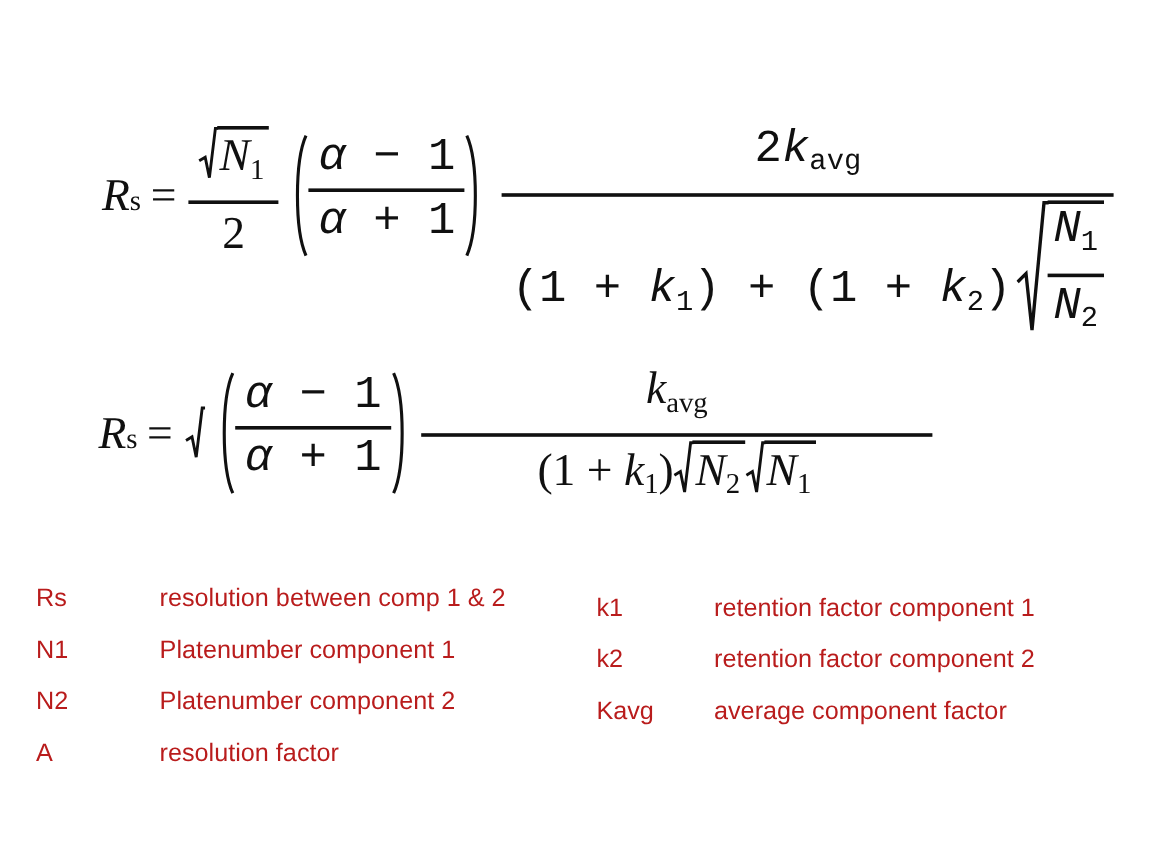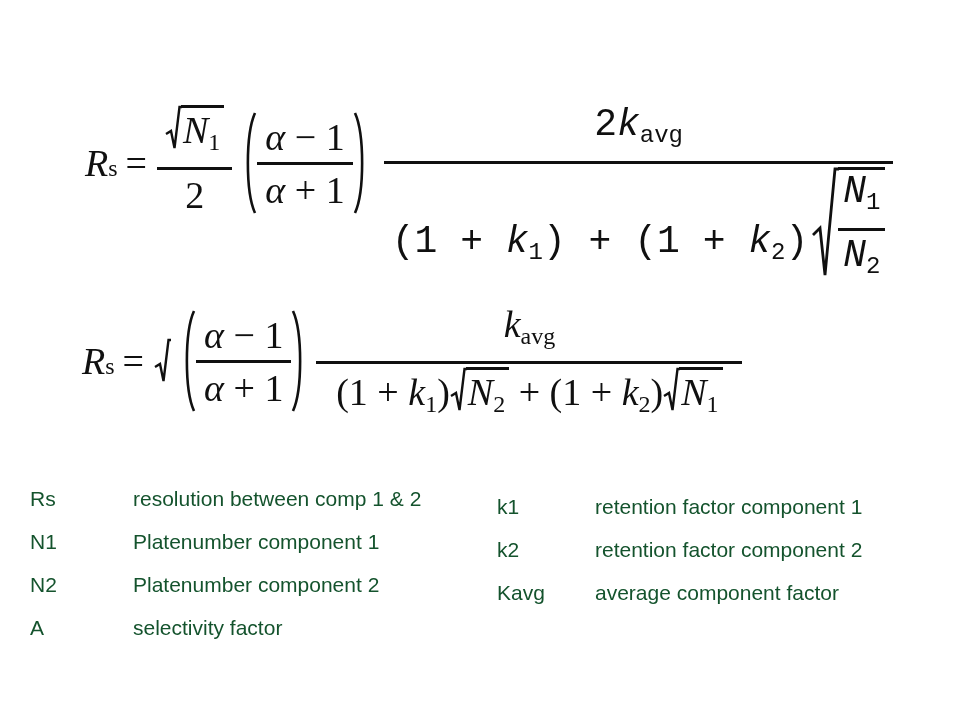--- a/index.html
+++ b/index.html
@@ -17,41 +17,41 @@
   .eq{margin-left:8px;}
 
   .frac{display:inline-flex;flex-direction:column;align-items:center;}
   .fbar{align-self:stretch;height:3px;background:#101010;margin:3px 0;}
   .fr{display:block;text-align:center;padding:0 8px;line-height:44px;white-space:nowrap;}
 
   .coef1{transform:translateY(-2px);}
   .main1{min-width:368px;transform:translateY(26px);margin-left:6px;font-family:Liberation Mono, monospace;}
   .main2{min-width:426px;transform:translateY(3px);}
 
-  .pfrac{display:inline-flex;align-items:center;}
+  .pfrac{display:inline-flex;font-family:Liberation Mono, monospace;}
   .pnsvg{width:15px;height:106px;flex:none;}
   .pnsvg path{stroke:#101010;stroke-width:2.6;fill:none;}
 
   .sqrt{display:inline-flex;align-items:flex-start;}
   .sqrt svg path{stroke:#101010;fill:none;stroke-linejoin:miter;}
   .sq-sm{width:17px;height:47px;flex:none;}
   .sq-sm path{stroke-width:2.4;}
   .rb{border-top:3px solid #101010;padding:0 4px 0 2px;margin-left:-1px;line-height:44px;white-space:nowrap;}
   .sqrt-tall{margin-left:4px;margin-bottom:-14px;}
   .sq-tl{width:27px;height:112px;flex:none;}
   .sq-tl path{stroke-width:2.8;}
   .rb2{border-top:3px solid #101010;display:flex;margin-left:-1px;}
   .rb2 .fr{padding:0 5px;}
 
   .drow{display:flex;align-items:flex-end;}
   .tg{display:inline-block;white-space:nowrap;text-align:center;}
 
   
   .legend{position:absolute;font-family:"Liberation Sans",sans-serif;font-size:21px;
-          color:#14532d;line-height:24px;}
+          color:#b91c1c;line-height:24px;}
   #legend-left{left:30px;top:487px;}
   #legend-right{left:497px;top:495px;}
   .lrow{display:flex;margin-bottom:19px;}
   #legend-left .sym{width:103px;flex:none;}
   #legend-right .sym{width:98px;flex:none;}
 </style>
 </head>
 <body>
 
 <div class="slide">
@@ -142,21 +142,20 @@
       <span class="fr"><span class="v">k</span><span class="ss">avg</span></span>
       <span class="fbar"></span>
       <span class="fr drow">
         <span class="tg"><span>(1&nbsp;+&nbsp;</span><span class="v">k</span><span class="ss">1</span><span>)</span></span>
         <span class="sqrt">
           <svg class="sq-sm" viewBox="0 0 17 47" preserveAspectRatio="none">
               <path d="M1,29 L6,26 L9.5,43 L14.5,2 L17,2"></path>
             </svg>
           <span class="rb"><span class="v">N</span><span class="ss">2</span></span>
         </span>
-        <span class="tg"><span>&nbsp;+&nbsp;(1&nbsp;+&nbsp;</span><span class="v">k</span><span class="ss">2</span><span>)</span></span>
         <span class="sqrt">
           <svg class="sq-sm" viewBox="0 0 17 47" preserveAspectRatio="none">
               <path d="M1,29 L6,26 L9.5,43 L14.5,2 L17,2"></path>
             </svg>
           <span class="rb"><span class="v">N</span><span class="ss">1</span></span>
         </span>
       </span>
     </span>
   </div>
 
@@ -168,21 +167,21 @@
     <div class="lrow">
       <span class="sym">N1</span>
       <span class="desc">Platenumber component 1</span>
     </div>
     <div class="lrow">
       <span class="sym">N2</span>
       <span class="desc">Platenumber component 2</span>
     </div>
     <div class="lrow">
       <span class="sym">A</span>
-      <span class="desc">selectivity factor</span>
+      <span class="desc">resolution factor</span>
     </div>
   </div>
 
   <div class="legend" id="legend-right">
     <div class="lrow">
       <span class="sym">k1</span>
       <span class="desc">retention factor component 1</span>
     </div>
     <div class="lrow">
       <span class="sym">k2</span>

